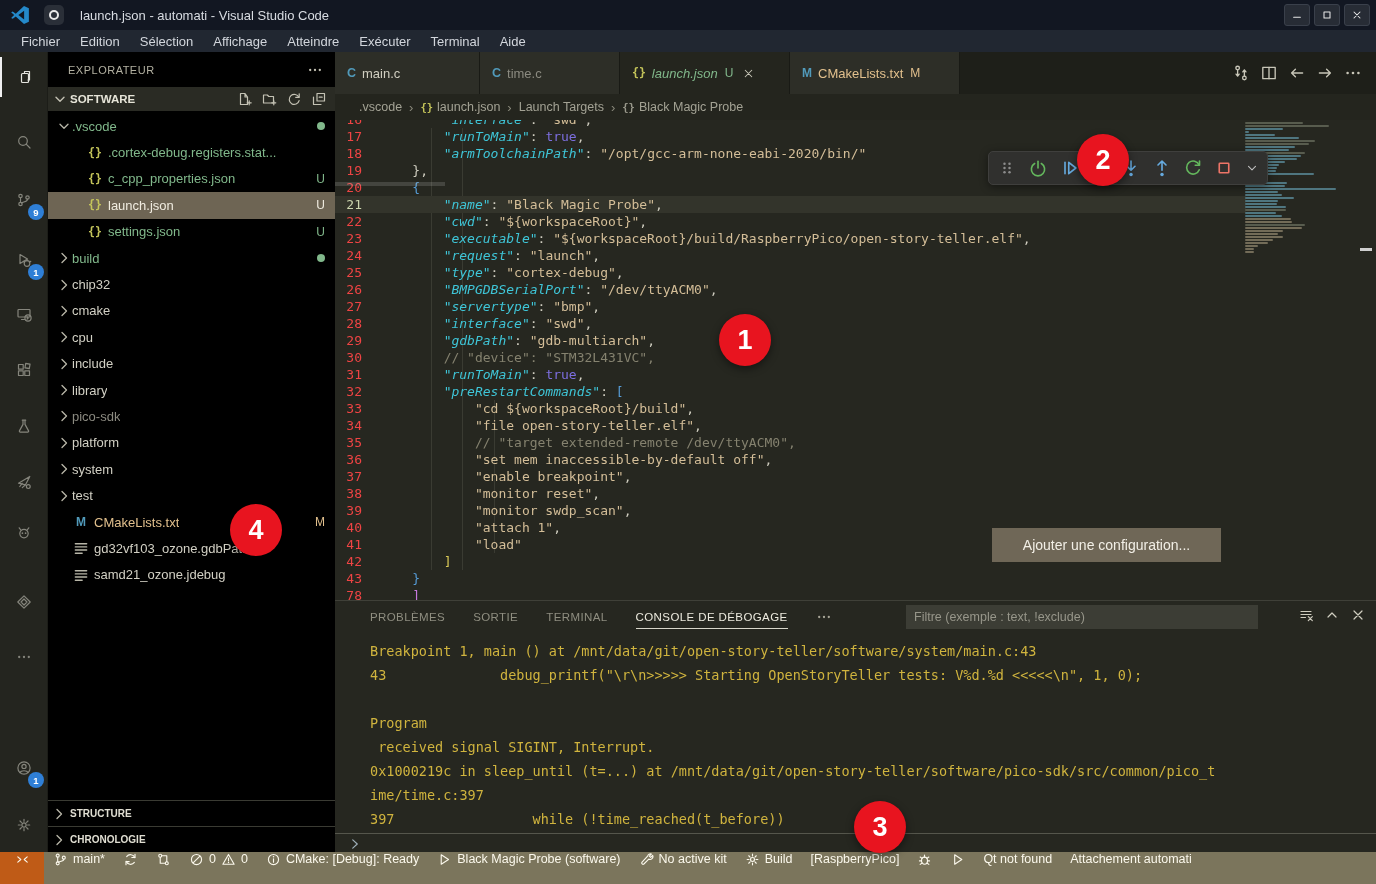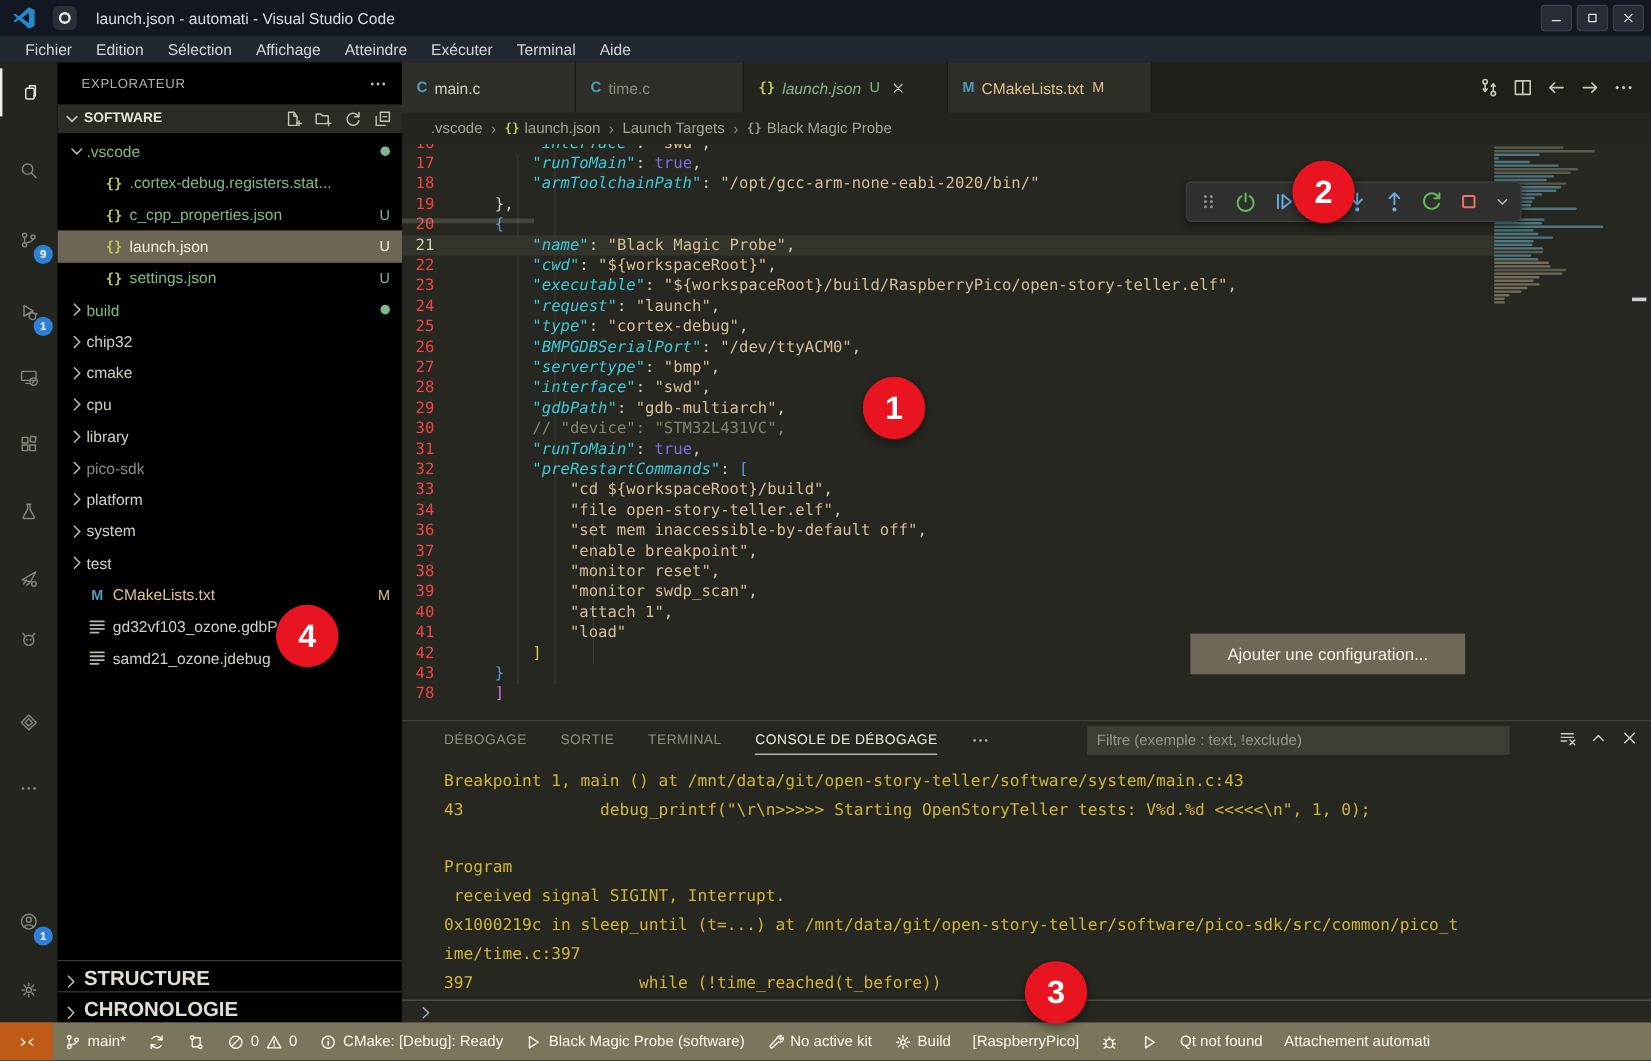--- a/index.html
+++ b/index.html
@@ -51,21 +51,21 @@
   .tree-row .fic { width:18px; flex:none; display:flex; justify-content:center; margin-right:4px; }
   .braces { color:#c5c55a; font-weight:bold; font-size:11.5px; font-family:"DejaVu Sans Mono",monospace; }
   .cmake-m { color:#519aba; font-weight:bold; font-size:12px; }
   .file-lines { color:#b8b6a8; }
   .tree-label { white-space:nowrap; overflow:hidden; }
   .c-green { color:#81b88b; }
   .c-grey { color:#8b8a80; }
   .c-modified { color:#e2c08d; }
   .row-badge { margin-left:auto; font-size:12px; }
   .row-badge.dot { width:8px; height:8px; border-radius:50%; background:#81b88b; }
-  .sb-bottom { position:absolute; left:0; width:100%; height:26px; border-top:1px solid #3a3b33; display:flex; align-items:flex-end; font-size:17px; font-weight:bold; color:#e0ded2; }
+  .sb-bottom { position:absolute; left:0; width:100%; height:26px; border-top:1px solid #3a3b33; display:flex; align-items:center; font-size:10px; font-weight:bold; color:#e0ded2; }
   .sb-bottom .chev { width:22px; display:flex; justify-content:center; color:#b8b6a8; }
 
   
   #editor-area { position:absolute; left:335px; top:0; right:0; height:100%; background:#262720; }
   #tabbar { position:absolute; left:0; top:0; width:100%; height:42px; background:#1e1f19; display:flex; }
   .tab { display:flex; align-items:center; padding:0 12px; font-size:13px; border-right:1px solid #191a15; background:#2d2e27; color:#d0cec0; flex:none; }
   .tab.active { background:#24251e; }
   .tab .fic { margin-right:6px; display:flex; }
   .tab-c { color:#519aba; font-weight:bold; font-size:12.5px; }
   .tab .dirty { margin-left:7px; font-size:12px; }
@@ -120,21 +120,21 @@
   #filter-input { position:absolute; right:118px; top:4px; width:352px; height:24px; background:#3c3d35; border:none; color:#d6d4c8; font-size:12.5px; padding:0 8px; }
   #filter-input::placeholder { color:#97968a; }
   #panel-icons { position:absolute; right:10px; top:6px; display:flex; gap:10px; color:#d0cec0; }
   #console { position:absolute; left:0; top:38px; width:100%; }
   .console-line { height:24px; line-height:24px; font-size:13.5px; color:#d0b43e; white-space:pre; padding-left:35px; }
   #console-input-row { position:absolute; left:0; top:232px; width:100%; height:20px; border-top:1px solid #55564c; display:flex; align-items:center; padding-left:14px; color:#9fb0ba; }
   #console-input-row svg { width:12px; height:12px; }
 
   
   #statusbar { position:absolute; left:0; bottom:0; width:1376px; height:32px; background:#7b755c; display:flex; align-items:stretch; overflow:hidden; color:#fbf8ec; }
-  .sb-item { display:flex; align-items:center; gap:5px; padding:10px 9px; font-size:12.5px; white-space:nowrap; }
+  .sb-item { display:flex; gap:5px; padding:0 9px; font-size:12.5px; white-space:nowrap; }
   .sb-item .icon { color:#fbf8ec; }
   .sb-item .icon svg { width:15px; height:15px; }
   .sb-item.remote { background:#bf5b17; width:44px; justify-content:center; }
 
   
   .annotation { position:absolute; width:52px; height:52px; border-radius:50%; background:#e8141f; color:#fff; font-size:27px; font-weight:bold; display:flex; align-items:center; justify-content:center; transform:translate(-50%,-50%); box-shadow:0 3px 8px rgba(0,0,0,.45); z-index:20; }
 
   .icon { display:inline-flex; }
   .icon svg { width:16px; height:16px; }
 </style>
@@ -417,20 +417,28 @@
             </span>
             <span class="tree-label">cmake</span>
           </div>
           <div class="tree-row" style="padding-left: 8px;">
             <span class="chev icon">
               <svg viewBox="0 0 16 16" fill="none" stroke="currentColor" stroke-width="1.3" stroke-linecap="round" stroke-linejoin="round">
                 <path d="M6 3.5 l4.5 4.5 L6 12.5"></path>
               </svg>
             </span>
             <span class="tree-label">cpu</span>
+          </div>
+          <div class="tree-row" style="padding-left: 8px;">
+            <span class="chev icon">
+              <svg viewBox="0 0 16 16" fill="none" stroke="currentColor" stroke-width="1.3" stroke-linecap="round" stroke-linejoin="round">
+                <path d="M6 3.5 l4.5 4.5 L6 12.5"></path>
+              </svg>
+            </span>
+            <span class="tree-label">include</span>
           </div>
           <div class="tree-row" style="padding-left: 8px;">
             <span class="chev icon">
               <svg viewBox="0 0 16 16" fill="none" stroke="currentColor" stroke-width="1.3" stroke-linecap="round" stroke-linejoin="round">
                 <path d="M6 3.5 l4.5 4.5 L6 12.5"></path>
               </svg>
             </span>
             <span class="tree-label">library</span>
           </div>
           <div class="tree-row" style="padding-left: 8px;">
@@ -618,20 +626,21 @@
             <div class="code-row"><span class="num">25</span><span><span class="tk-pun">        </span><span class="tk-key">"type"</span><span class="tk-pun">: </span><span class="tk-str">"cortex-debug"</span><span class="tk-pun">,</span></span></div>
             <div class="code-row"><span class="num">26</span><span><span class="tk-pun">        </span><span class="tk-key">"BMPGDBSerialPort"</span><span class="tk-pun">: </span><span class="tk-str">"/dev/ttyACM0"</span><span class="tk-pun">,</span></span></div>
             <div class="code-row"><span class="num">27</span><span><span class="tk-pun">        </span><span class="tk-key">"servertype"</span><span class="tk-pun">: </span><span class="tk-str">"bmp"</span><span class="tk-pun">,</span></span></div>
             <div class="code-row"><span class="num">28</span><span><span class="tk-pun">        </span><span class="tk-key">"interface"</span><span class="tk-pun">: </span><span class="tk-str">"swd"</span><span class="tk-pun">,</span></span></div>
             <div class="code-row"><span class="num">29</span><span><span class="tk-pun">        </span><span class="tk-key">"gdbPath"</span><span class="tk-pun">: </span><span class="tk-str">"gdb-multiarch"</span><span class="tk-pun">,</span></span></div>
             <div class="code-row"><span class="num">30</span><span><span class="tk-pun">        </span><span class="tk-cmt">// "device": "STM32L431VC",</span></span></div>
             <div class="code-row"><span class="num">31</span><span><span class="tk-pun">        </span><span class="tk-key">"runToMain"</span><span class="tk-pun">: </span><span class="tk-bool">true</span><span class="tk-pun">,</span></span></div>
             <div class="code-row"><span class="num">32</span><span><span class="tk-pun">        </span><span class="tk-key">"preRestartCommands"</span><span class="tk-pun">: </span><span class="tk-brb">[</span></span></div>
             <div class="code-row"><span class="num">33</span><span><span class="tk-pun">            </span><span class="tk-str">"cd ${workspaceRoot}/build"</span><span class="tk-pun">,</span></span></div>
             <div class="code-row"><span class="num">34</span><span><span class="tk-pun">            </span><span class="tk-str">"file open-story-teller.elf"</span><span class="tk-pun">,</span></span></div>
+            <div class="code-row"><span class="num">35</span><span><span class="tk-pun">            </span><span class="tk-cmt">// "target extended-remote /dev/ttyACM0",</span></span></div>
             <div class="code-row"><span class="num">36</span><span><span class="tk-pun">            </span><span class="tk-str">"set mem inaccessible-by-default off"</span><span class="tk-pun">,</span></span></div>
             <div class="code-row"><span class="num">37</span><span><span class="tk-pun">            </span><span class="tk-str">"enable breakpoint"</span><span class="tk-pun">,</span></span></div>
             <div class="code-row"><span class="num">38</span><span><span class="tk-pun">            </span><span class="tk-str">"monitor reset"</span><span class="tk-pun">,</span></span></div>
             <div class="code-row"><span class="num">39</span><span><span class="tk-pun">            </span><span class="tk-str">"monitor swdp_scan"</span><span class="tk-pun">,</span></span></div>
             <div class="code-row"><span class="num">40</span><span><span class="tk-pun">            </span><span class="tk-str">"attach 1"</span><span class="tk-pun">,</span></span></div>
             <div class="code-row"><span class="num">41</span><span><span class="tk-pun">            </span><span class="tk-str">"load"</span></span></div>
             <div class="code-row"><span class="num">42</span><span><span class="tk-pun">        </span><span class="tk-bry">]</span></span></div>
             <div class="code-row"><span class="num">43</span><span><span class="tk-pun">    </span><span class="tk-brb">}</span></span></div>
             <div class="code-row"><span class="num">78</span><span><span class="tk-pun">    </span><span class="tk-brm">]</span></span></div>
           </div>
@@ -740,21 +749,21 @@
               <svg viewBox="0 0 16 16" fill="none" stroke="currentColor" stroke-width="1.3" stroke-linecap="round" stroke-linejoin="round">
                 <path d="M4 6.2 l4 4 4 -4"></path>
               </svg>
             </span>
           </div>
         <button id="config-btn">Ajouter une configuration...</button>
       </div>
 
       <div id="panel">
         <div id="panel-tabs">
-            <span class="panel-tab">DÉBOGAGE</span>
+            <span class="panel-tab">PROBLÈMES</span>
             <span class="panel-tab">SORTIE</span>
             <span class="panel-tab">TERMINAL</span>
             <span class="panel-tab active">CONSOLE DE DÉBOGAGE</span>
             <span class=" icon">
               <svg viewBox="0 0 16 16" fill="none" stroke="currentColor" stroke-width="1.2" stroke-linecap="round" stroke-linejoin="round">
                 <circle cx="3.2" cy="8" r="1.15" fill="currentColor" stroke="none"></circle>
                 <circle cx="8" cy="8" r="1.15" fill="currentColor" stroke="none"></circle>
                 <circle cx="12.8" cy="8" r="1.15" fill="currentColor" stroke="none"></circle>
               </svg>
             </span>

